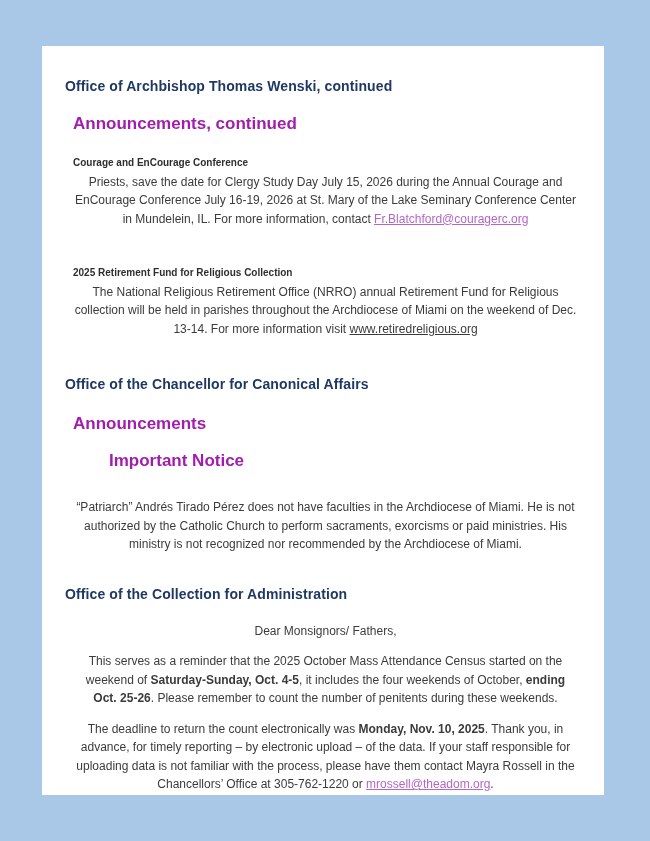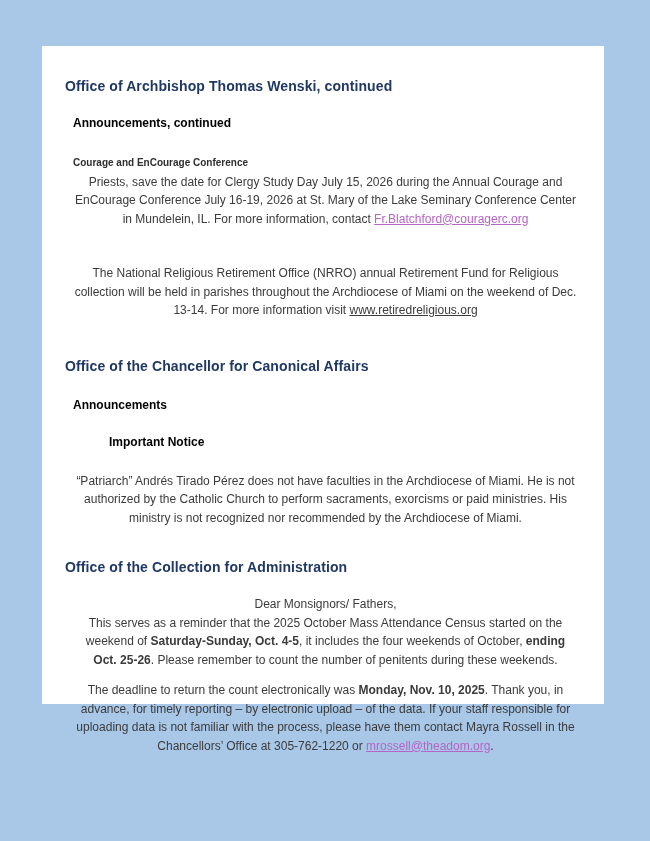--- a/index.html
+++ b/index.html
@@ -6,37 +6,37 @@
   body {
     width: 650px; height: 841px;
     background: #a9c8e8;
     font-family: "Liberation Sans", sans-serif;
     position: relative;
     overflow: hidden;
   }
   .page-card {
     position: absolute;
     left: 42px; top: 46px;
-    width: 562px; height: 658px;
+    width: 562px; height: 749px;
     background: #ffffff;
     box-sizing: border-box;
     padding: 32px 26px 24px 23px;
   }
   .section-title {
     margin: 0;
     font-size: 14px;
     font-weight: bold;
     color: #1f3864;
     letter-spacing: 0.1px;
   }
   .indent { margin-left: 8px; }
   .subhead {
-    font-size: 12px;
+    font-size: 17px;
     font-weight: bold;
-    color: #000000;
+    color: #a21caf;
     line-height: 15px;
   }
   .body-text, .item-body {
     font-size: 12px;
     color: #3b3b3b;
     line-height: 18.5px;
     margin: 0;
     text-align: center;
   }
   .item-head {
@@ -53,42 +53,43 @@
   }
   a.lnk.purple { color: #b565c6; }
 
   
   .mt-subhead1   { margin-top: 22px; }
   .mt-item1      { margin-top: 23px; }
   .mt-item2      { margin-top: 36px; }
   .mt-title2     { margin-top: 38px; }
   .mt-subhead2a  { margin-top: 24px; }
   .mt-subhead2b  { margin-top: 22px; padding-left: 36px; }
-  .mt-para2      { margin-top: 22px; }
+  .mt-para2      { margin-top: 30px; }
   .mt-title3     { margin-top: 32px; }
   .mt-para3a     { margin-top: 20px; }
-  .mt-para3b     { }
+  .mt-para3b     { margin-top: 12px; }
   .mt-para3c     { margin-top: 12px; }
 </style>
 </head>
 <body>
 
 <div class="page-card">
 
   <div class="section-title">Office of Archbishop Thomas Wenski, continued</div>
 
   <div class="indent">
     <div class="subhead mt-subhead1">Announcements, continued</div>
 
     <div class="mt-item1">
       <div class="item-head">Courage and EnCourage Conference</div>
       <p class="item-body"><span>Priests, save the date for Clergy Study Day July 15, 2026 during the Annual Courage and EnCourage Conference July 16-19, 2026 at St. Mary of the Lake Seminary Conference Center in Mundelein, IL. For more information, contact </span><a class="lnk purple" href="#">Fr.Blatchford@couragerc.org</a></p>
     </div>
 
     <div class="mt-item2">
+      <div class="item-head">2025 Retirement Fund for Religious Collection</div>
       <p class="item-body"><span>The National Religious Retirement Office (NRRO) annual Retirement Fund for Religious collection will be held in parishes throughout the Archdiocese of Miami on the weekend of Dec. 13-14. For more information visit </span><a class="lnk" href="#">www.retiredreligious.org</a></p>
     </div>
   </div>
 
   <div class="section-title mt-title2">Office of the Chancellor for Canonical Affairs</div>
 
   <div class="indent">
     <div class="subhead mt-subhead2a">Announcements</div>
     <div class="subhead mt-subhead2b">Important Notice</div>
     <p class="body-text mt-para2">“Patriarch” Andrés Tirado Pérez does not have faculties in the Archdiocese of Miami. He is not authorized by the Catholic Church to perform sacraments, exorcisms or paid ministries. His ministry is not recognized nor recommended by the Archdiocese of Miami.</p>

